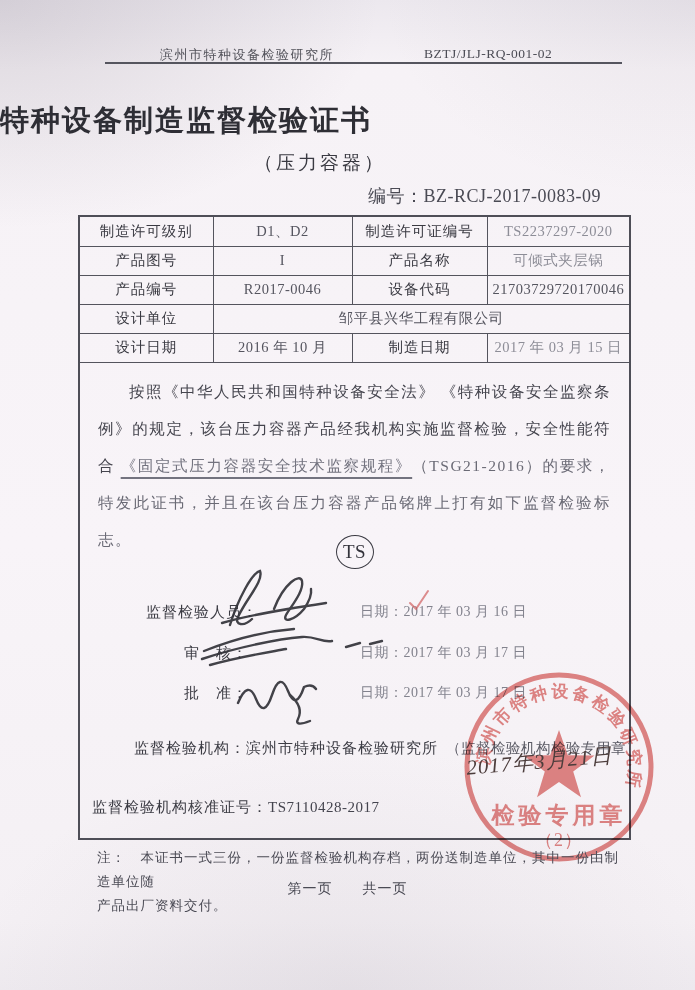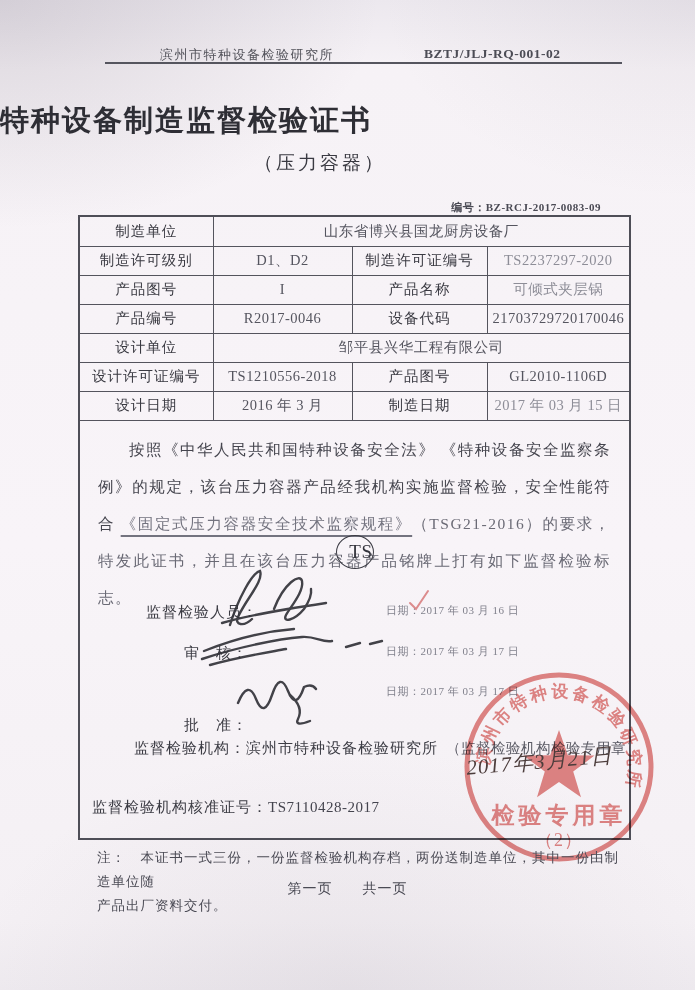--- a/index.html
+++ b/index.html
@@ -14,27 +14,27 @@
     background:
       radial-gradient(130% 55% at 0% 0%, rgba(115,105,122,.20), transparent 42%),
       radial-gradient(90% 40% at 100% 0%, rgba(140,130,145,.10), transparent 50%),
       radial-gradient(100% 45% at 50% 100%, rgba(135,125,140,.10), transparent 55%),
       linear-gradient(180deg,#ecE8ee 0%, #f6f2f6 7%, #f8f4f8 55%, #f4f0f4 93%, #eeeaef 100%);
   }
   .abs { position:absolute; }
 
   
   .hdr-left  { top:46px; left:160px; font-size:13px; letter-spacing:1.5px; color:#52525a; }
-  .hdr-right { top:46px; left:424px; font-size:13.5px; letter-spacing:.5px; color:#4c4c55;font-weight:bold; }
+  .hdr-right { top:46px; left:424px; font-size:13.5px; letter-spacing:.5px; color:#4c4c55; }
   .hdr-rule  { top:62px; left:105px; width:517px; height:2px; background:#55555e; }
 
   
   .title    { top:101px; left:0; width:695px; text-align:left; font-size:29px; font-weight:bold; letter-spacing:2px; color:#2e2e35; }
   .subtitle { top:150px; left:0; width:640px; text-align:center; font-size:19px; letter-spacing:3px; color:#3a3a42; }
-  .cert-no  { top:200px; right:94px; font-size:11px; letter-spacing:.5px; color:#4a4a54;font-weight:bold; }
+  .cert-no  { top:184px; right:94px; font-size:18px; letter-spacing:.5px; color:#4a4a54; }
 
   
   .main-box { top:215px; left:78px; width:553px; height:625px; border:2px solid #4e4e57; }
 
   table.cert-table { border-collapse:collapse; table-layout:fixed; width:100%; }
   .cert-table td {
     border:1.5px solid #54545d; height:29px; text-align:center; vertical-align:middle;
     font-size:14.5px; letter-spacing:1px; overflow:hidden; white-space:nowrap;
   }
   .cert-table tr:first-child td { border-top:none; }
@@ -51,26 +51,26 @@
   }
   .statement .seg-underline {
     color:#73737f; text-decoration:underline; text-underline-offset:6px; text-decoration-thickness:1.5px;
   }
   .statement .seg-b { color:#6a6a75; }
 
   
   .ts-mark {
     top:318px; left:50%; transform:translateX(-50%);
     width:38px; height:34px; border:1.5px solid #3c3c44; border-radius:50%;
-    text-align:right; line-height:32px; font-size:19px; letter-spacing:.5px; color:#33333b;
+    text-align:center; line-height:32px; font-size:19px; letter-spacing:.5px; color:#33333b;
   }
 
   
   .sig-label { font-size:15px; letter-spacing:1px; color:#3c3c44; white-space:nowrap; }
-  .sig-date  { font-size:11px; letter-spacing:.5px; color:#82828d; white-space:nowrap;margin-left:26px; }
+  .sig-date  { font-size:14px; letter-spacing:.5px; color:#82828d; white-space:nowrap; }
   .sig-svg   { pointer-events:none; }
 
   .agency-line { top:522px; left:54px; font-size:15px; letter-spacing:1px; color:#3c3c44; white-space:nowrap; }
   .seal-note   { top:522px; left:366px; font-size:14.5px; letter-spacing:.5px; color:#5a5a64; white-space:nowrap; }
   .approval    { top:581px; left:12px; font-size:15px; letter-spacing:1px; color:#3c3c44; white-space:nowrap; }
   .approval .no { letter-spacing:.5px; color:#44444e; }
 
   
   .stamp { top:666px; left:458px; width:202px; height:202px; mix-blend-mode:multiply; opacity:.88; }
   .handwritten {
@@ -98,24 +98,20 @@
   <div class="abs main-box">
 
     <table class="cert-table">
       <colgroup>
           <col style="width:133px">
           <col style="width:139px">
           <col style="width:135px">
           <col>
         </colgroup>
       <tbody>
-          <tr>
-        <td class="lbl">制造单位</td>
-        <td class="val" colspan="3">山东省博兴县国龙厨房设备厂</td>
-      </tr>
       <tr>
         <td class="lbl">制造许可级别</td>
         <td class="val">D1、D2</td>
         <td class="lbl">制造许可证编号</td>
         <td class="val faded">TS2237297-2020</td>
       </tr>
       <tr>
         <td class="lbl">产品图号</td>
         <td class="val">I</td>
         <td class="lbl">产品名称</td>
@@ -125,43 +121,37 @@
         <td class="lbl">产品编号</td>
         <td class="val">R2017-0046</td>
         <td class="lbl">设备代码</td>
         <td class="val">21703729720170046</td>
       </tr>
       <tr>
         <td class="lbl">设计单位</td>
         <td class="val" colspan="3">邹平县兴华工程有限公司</td>
       </tr>
       <tr>
-        <td class="lbl">设计许可证编号</td>
-        <td class="val">TS1210556-2018</td>
-        <td class="lbl">产品图号</td>
-        <td class="val">GL2010-1106D</td>
-      </tr>
-      <tr>
         <td class="lbl">设计日期</td>
-        <td class="val">2016 年 3 月</td>
+        <td class="val">2016 年 10 月</td>
         <td class="lbl">制造日期</td>
         <td class="val faded">2017 年 03 月 15 日</td>
       </tr>
     </tbody>
       </table>
 
     <p class="statement"><span>按照《中华人民共和国特种设备安全法》 《特种设备安全监察条例》的规定，该台压力容器产品经我机构实施监督检验，安全性能符合 </span><span class="seg-underline">《固定式压力容器安全技术监察规程》</span><span class="seg-b">（TSG21-2016）的要求，特发此证书，并且在该台压力容器产品铭牌上打有如下监督检验标志。</span></p>
 
     <div class="abs ts-mark">TS</div>
 
     <span class="abs sig-label" style="top:386px;left:66px;">监督检验人员：</span>
     <span class="abs sig-date" style="top:386px;left:280px;">日期：2017 年 03 月 16 日</span>
     <span class="abs sig-label" style="top:427px;left:104px;">审　核：</span>
     <span class="abs sig-date" style="top:427px;left:280px;">日期：2017 年 03 月 17 日</span>
-    <span class="abs sig-label" style="top:467px;left:104px;margin-top:32px;">批　准：</span>
+    <span class="abs sig-label" style="top:467px;left:104px;">批　准：</span>
     <span class="abs sig-date" style="top:467px;left:280px;">日期：2017 年 03 月 17 日</span>
 
     <svg class="abs sig-svg" style="top:348px;left:128px;" width="135" height="66" viewBox="0 0 135 66">
       <g fill="none" stroke="#2f2f36" stroke-width="2.4" stroke-linecap="round" opacity="0.9">
         <path d="M22,60 C30,34 44,8 52,6 C56,16 38,34 30,52 C26,60 36,62 44,54"></path>
         <path d="M66,44 C76,18 92,8 94,16 C96,26 84,40 78,50 C74,58 86,56 96,44 C100,38 104,30 103,24"></path>
         <path d="M14,58 C40,50 78,44 118,38"></path>
       </g>
     </svg>
     <svg class="abs sig-svg" style="top:404px;left:118px;" width="200" height="46" viewBox="0 0 200 46">

